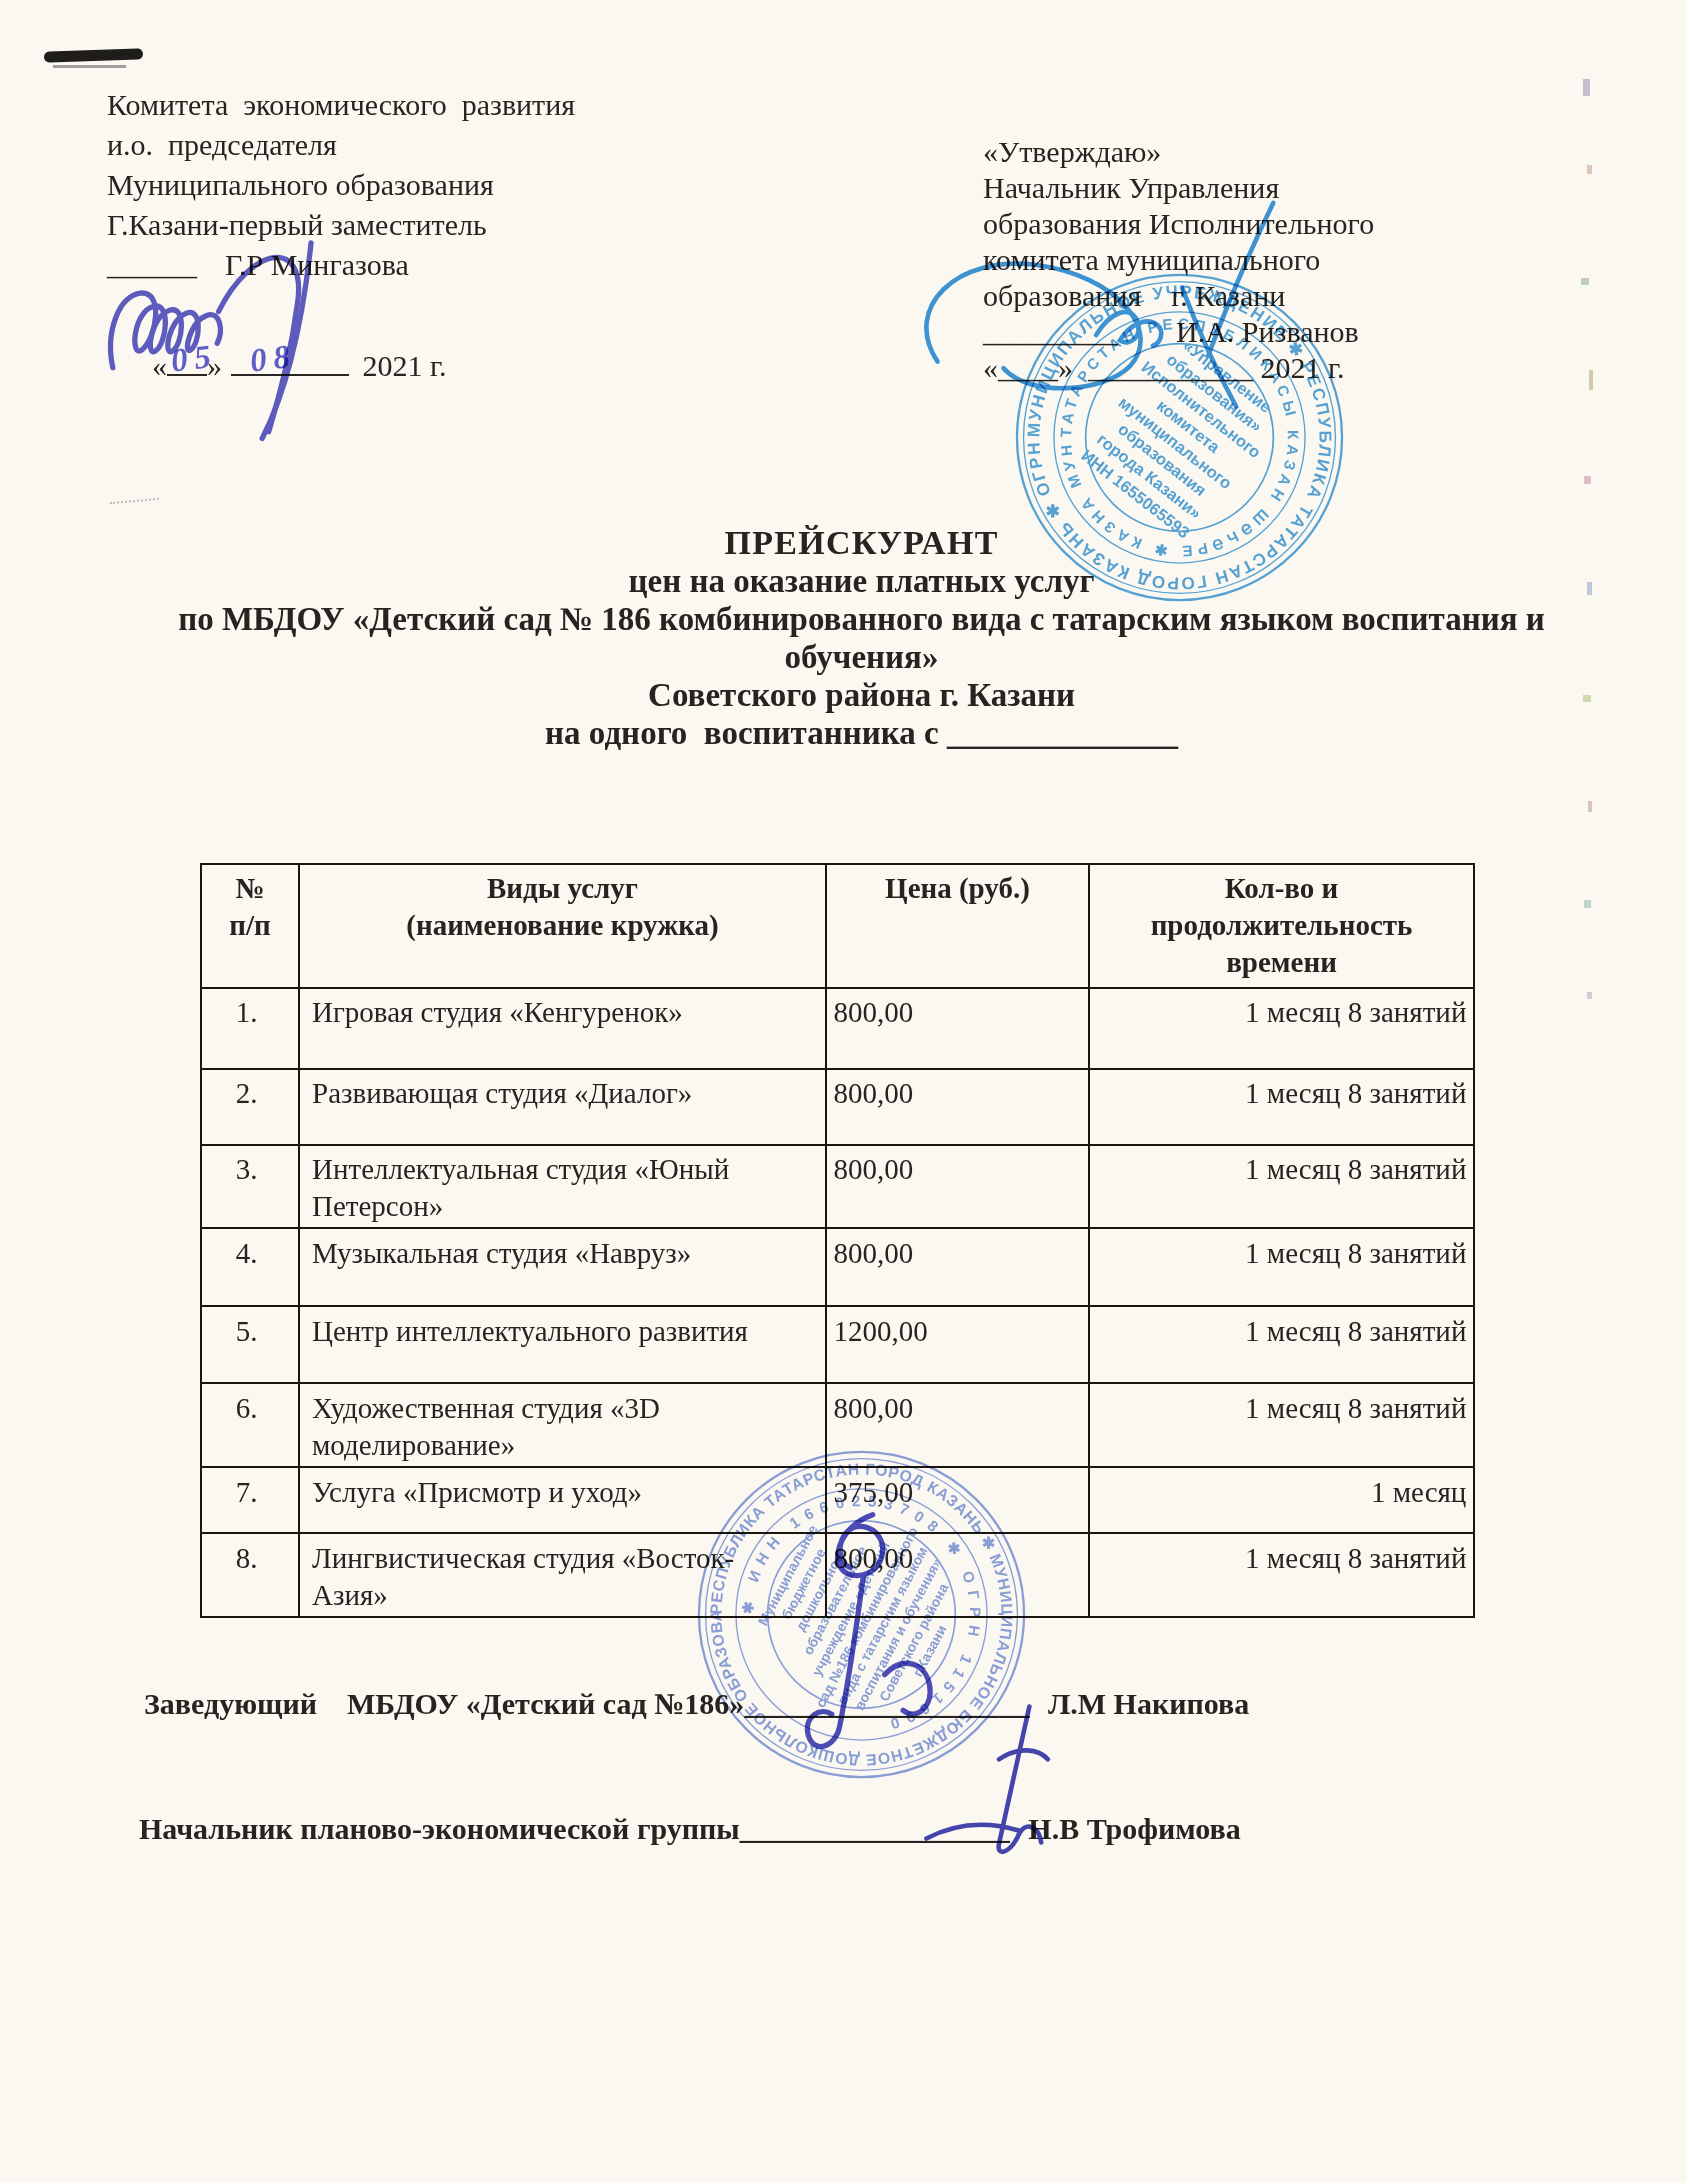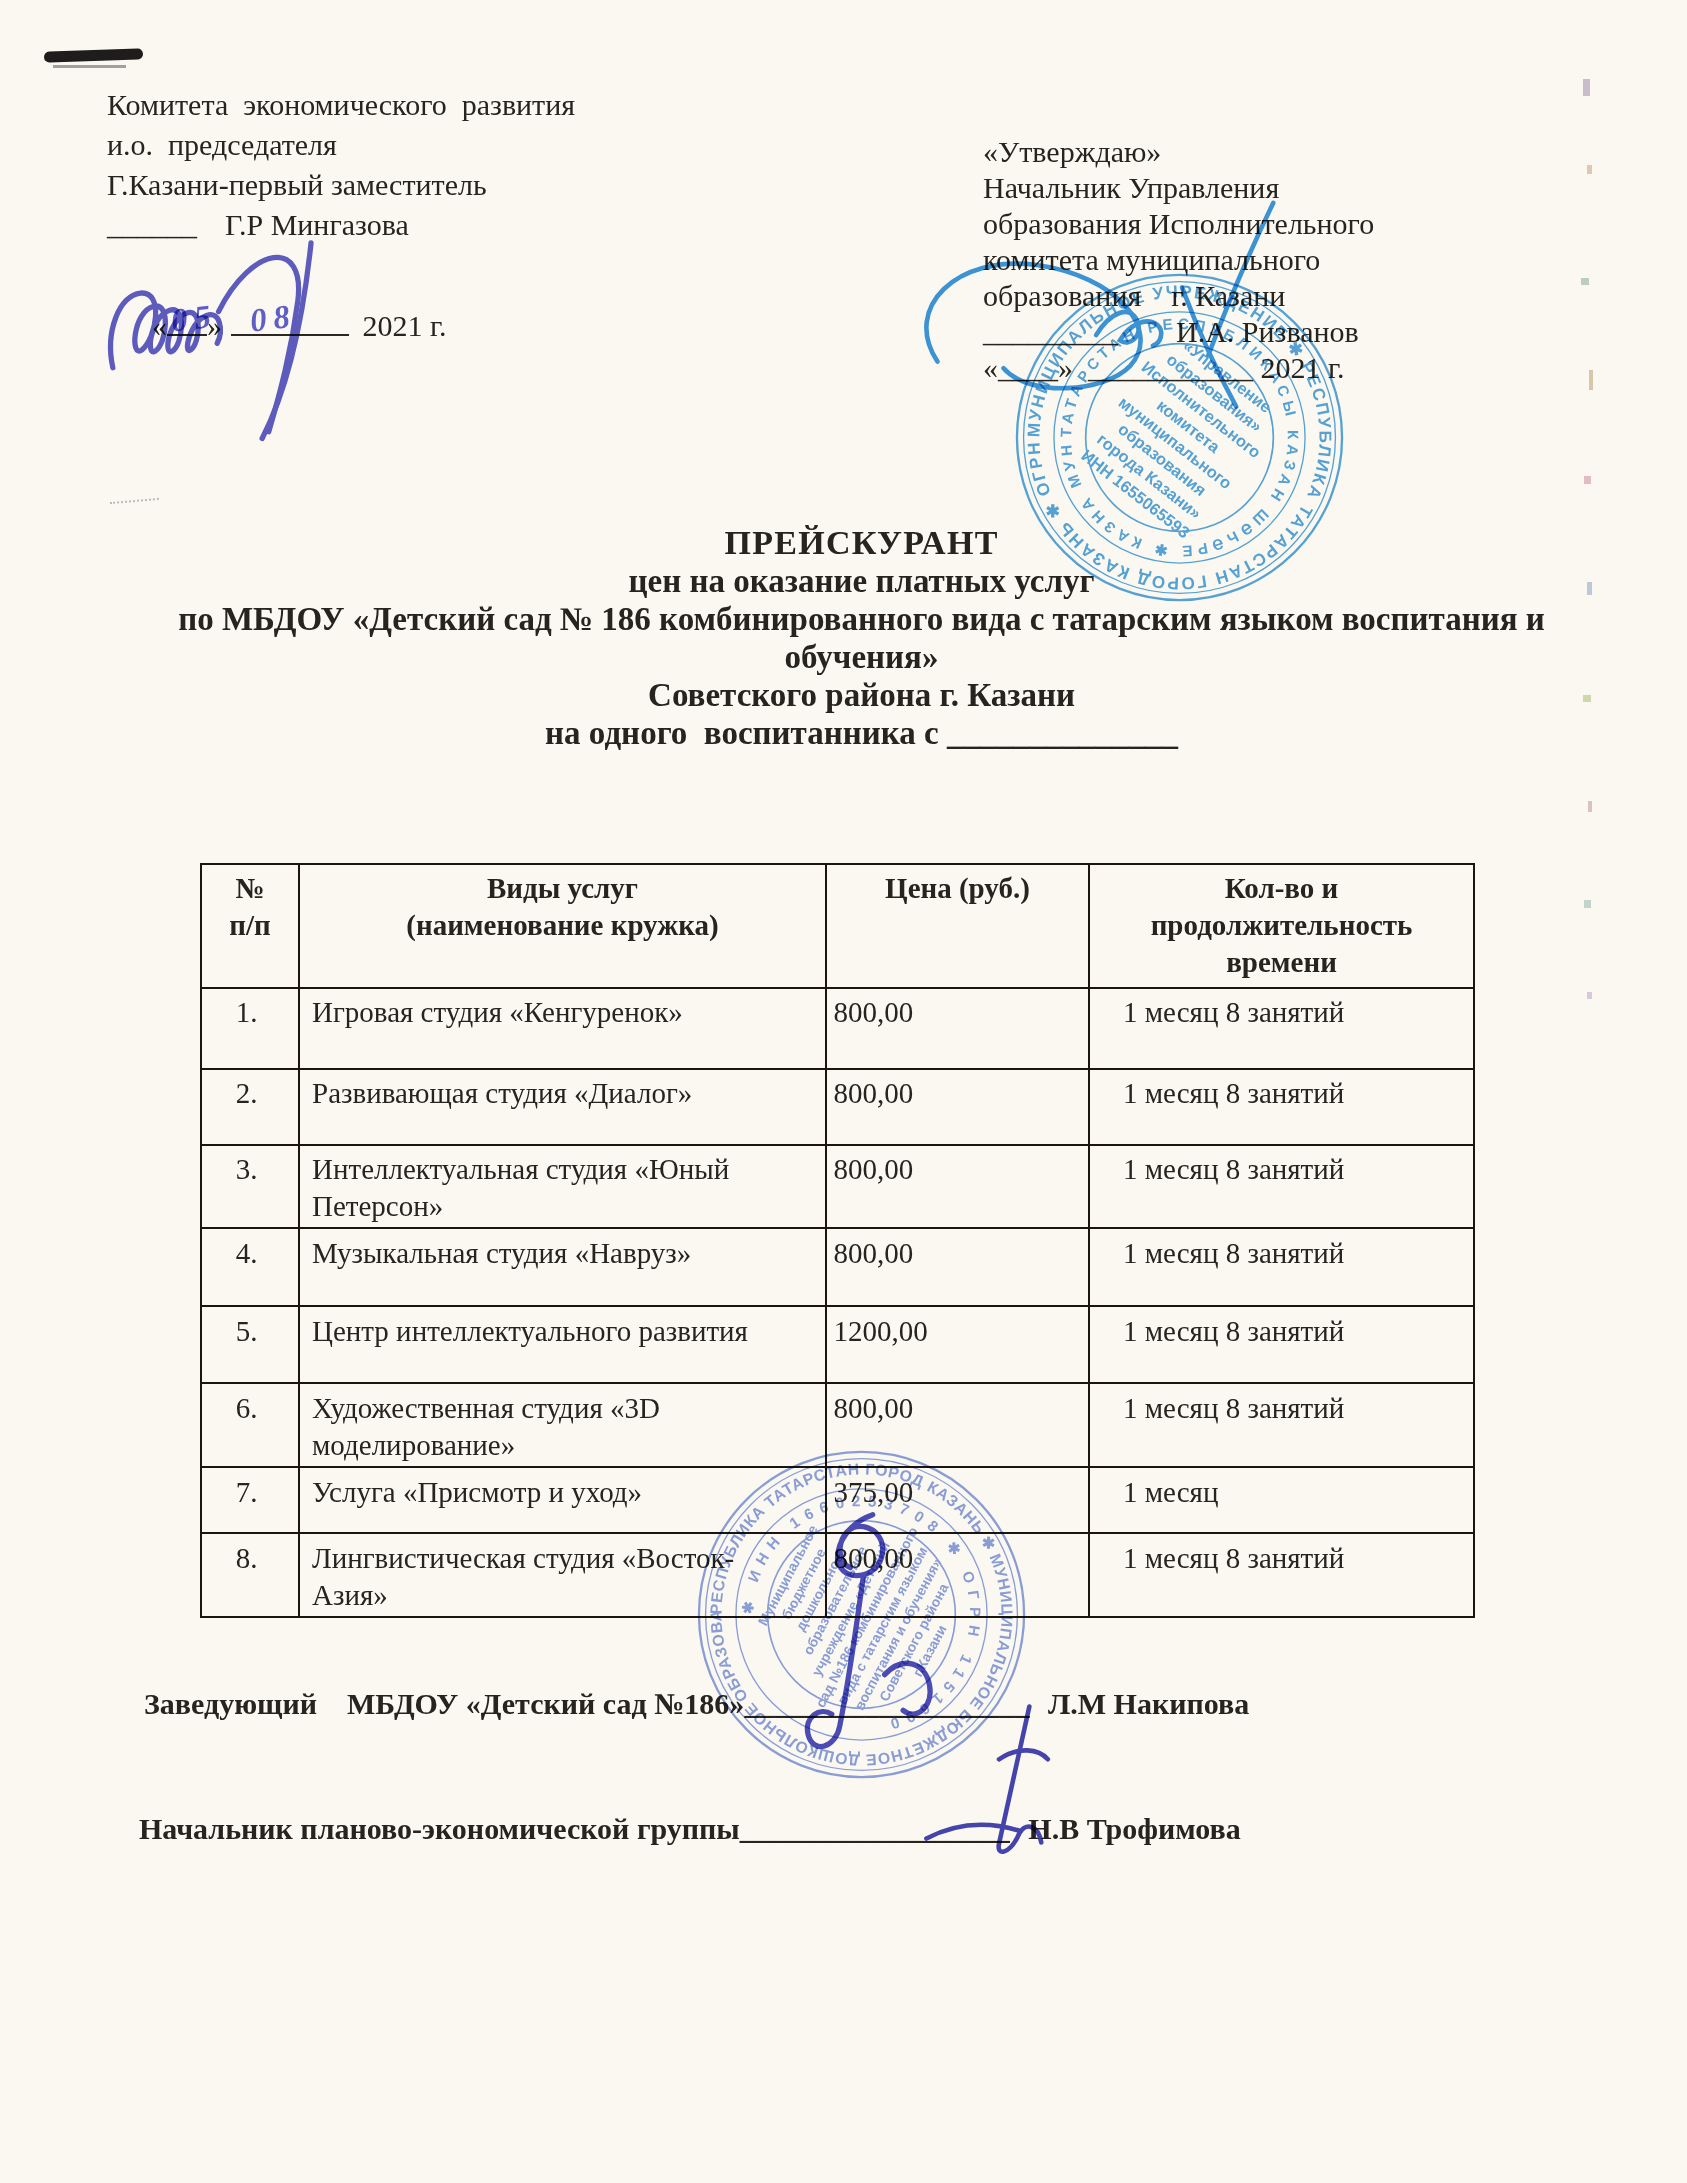--- a/index.html
+++ b/index.html
@@ -33,21 +33,21 @@
 
   
   #price-table{position:absolute;left:200px;top:863px;width:1273px;border-collapse:collapse;table-layout:fixed;font-size:29px;}
   #price-table th,#price-table td{border:2px solid #1a160f;vertical-align:top;line-height:37px;}
   #price-table{border:2.6px solid #1a160f;}
   #price-table th{font-weight:bold;text-align:center;white-space:pre-line;padding:5.3px 4px;border-bottom:2.6px solid #1a160f;}
   #price-table td{padding:5.3px 6.6px 2.6px 6.6px;}
   #price-table td.c0{text-align:center;padding-left:0;}
   #price-table td.c1{padding-left:12px;padding-right:48px;}
   #price-table td.c2{text-align:left;}
-  #price-table td.c3{padding-left:33px;}
+  #price-table td.c3{padding-left:33px;text-align:right;}
   #price-table thead tr{height:119px;}
 
   
   .signoff{font-weight:bold;font-size:30px;white-space:pre-wrap;}
   #signoff1{left:114px;top:1653px;}
   #signoff2{left:109px;top:1778px;}
   .signoff .name{margin-left:18.5px;}
 
   
   .stamp{mix-blend-mode:multiply;opacity:.88;}
@@ -81,20 +81,21 @@
   <div class="speck" style="left:1584px;top:476px;width:6.6px;height:8px;background:#d8a8b8;"></div>
   <div class="speck" style="left:1587px;top:582px;width:5.3px;height:13.2px;background:#a8b8d0;"></div>
   <div class="speck" style="left:1583px;top:695px;width:8px;height:6.6px;background:#c0cc98;"></div>
   <div class="speck" style="left:1588px;top:801px;width:4px;height:10.6px;background:#d0b0a8;"></div>
   <div class="speck" style="left:1584px;top:900px;width:6.6px;height:8px;background:#b0c8c0;"></div>
   <div class="speck" style="left:1587px;top:992px;width:5.3px;height:6.6px;background:#ccb8d0;"></div>
 
   <div class="abs block" id="agreed">
     <div class="line">Комитета  экономического  развития</div>
     <div class="line">и.о.  председателя</div>
+    <div class="line">Муниципального образования</div>
     <div class="line">Г.Казани-первый заместитель</div>
     <div class="line"><span>______</span><span class="sig-name">Г.Р Мингазова</span></div>
     <div class="line date-line">
       <span>«</span><span class="rule r1"><span class="hand">05</span></span><span>»</span><span class="rule r2"><span class="hand" style="left:18.5px;">08</span></span><span>2021 г.</span>
     </div>
   </div>
 
   <div class="abs block" id="approved">
     <div class="line">«Утверждаю»</div>
     <div class="line">Начальник Управления</div>

